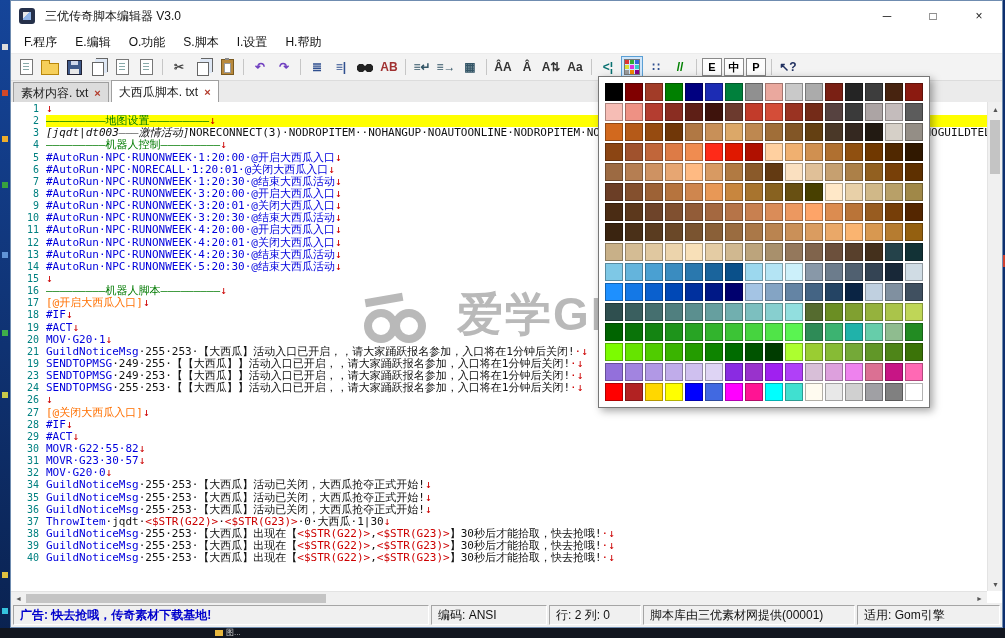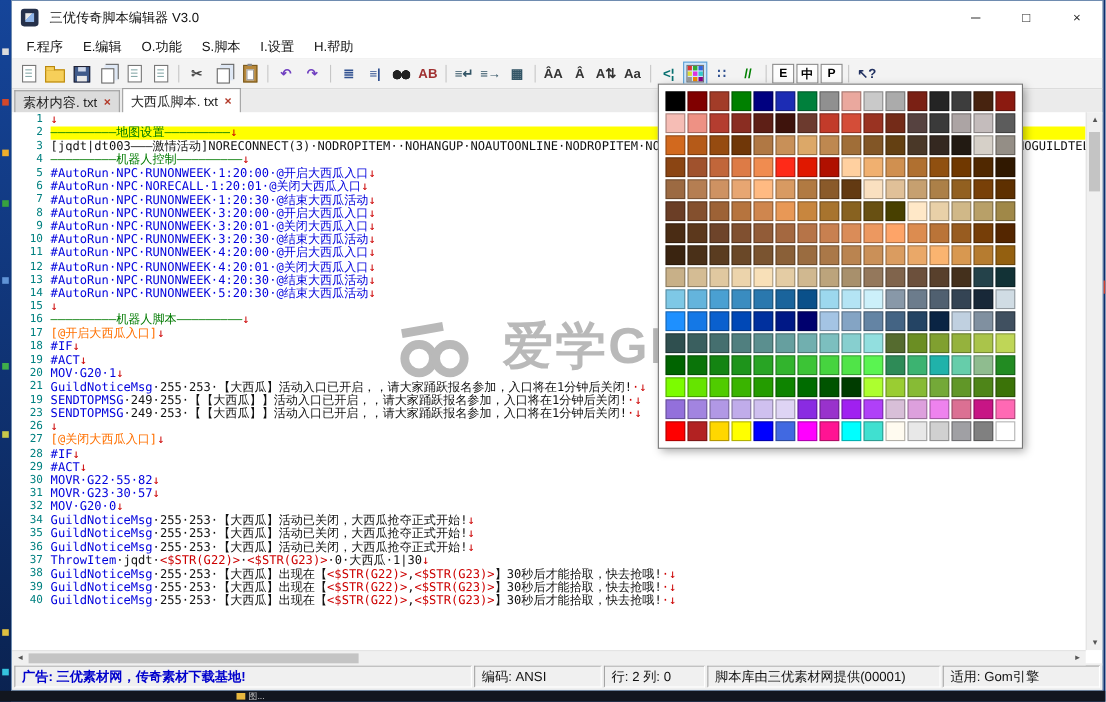--- a/index.html
+++ b/index.html
@@ -185,21 +185,21 @@
           <div class="line">
             <span class="ln">1</span>
             <span class="lt"><span style="color: rgb(204, 0, 0);">↓</span></span>
           </div>
           <div class="line">
             <span class="ln">2</span>
             <span class="lt" style="background: rgb(255, 255, 0);"><span style="color: rgb(0, 122, 0);">—————————地图设置—————————</span><span style="color: rgb(204, 0, 0);">↓</span></span>
           </div>
           <div class="line">
             <span class="ln">3</span>
-            <span class="lt"><span style="color: rgb(17, 17, 17);">[jqdt|dt003———激情活动]</span><span style="color: rgb(17, 17, 17);">NORECONNECT(3)·NODROPITEM··NOHANGUP·NOAUTOONLINE·NODROPITEM·NOTHROWITEM·NODEAL·NOGUILD·NOTOWNTELEPORT·NORECALL·NOGUILDTELEPORT(1)</span></span>
+            <span class="lt"><span style="color: rgb(17, 17, 17); font-style: italic;">[jqdt|dt003———激情活动]</span><span style="color: rgb(17, 17, 17);">NORECONNECT(3)·NODROPITEM··NOHANGUP·NOAUTOONLINE·NODROPITEM·NOTHROWITEM·NODEAL·NOGUILD·NOTOWNTELEPORT·NORECALL·NOGUILDTELEPORT(1)</span></span>
           </div>
           <div class="line">
             <span class="ln">4</span>
             <span class="lt"><span style="color: rgb(0, 122, 0);">—————————机器人控制—————————</span><span style="color: rgb(204, 0, 0);">↓</span></span>
           </div>
           <div class="line">
             <span class="ln">5</span>
             <span class="lt"><span style="color: rgb(0, 0, 221);">#AutoRun·NPC·RUNONWEEK·1:20:00·@开启大西瓜入口</span><span style="color: rgb(204, 0, 0);">↓</span></span>
           </div>
           <div class="line">
@@ -266,20 +266,24 @@
             <span class="ln">21</span>
             <span class="lt"><span style="color: rgb(0, 0, 221);">GuildNoticeMsg</span><span style="color: rgb(17, 17, 17);">·255·253·</span><span style="color: rgb(17, 17, 17);">【大西瓜】活动入口已开启，，请大家踊跃报名参加，入口将在1分钟后关闭!</span><span style="color: rgb(204, 0, 0);">·↓</span></span>
           </div>
           <div class="line">
             <span class="ln">19</span>
             <span class="lt"><span style="color: rgb(0, 0, 221);">SENDTOPMSG</span><span style="color: rgb(17, 17, 17);">·249·255·</span><span style="color: rgb(17, 17, 17);">【【大西瓜】】活动入口已开启，，请大家踊跃报名参加，入口将在1分钟后关闭!</span><span style="color: rgb(204, 0, 0);">·↓</span></span>
           </div>
           <div class="line">
             <span class="ln">23</span>
             <span class="lt"><span style="color: rgb(0, 0, 221);">SENDTOPMSG</span><span style="color: rgb(17, 17, 17);">·249·253·</span><span style="color: rgb(17, 17, 17);">【【大西瓜】】活动入口已开启，，请大家踊跃报名参加，入口将在1分钟后关闭!</span><span style="color: rgb(204, 0, 0);">·↓</span></span>
+          </div>
+          <div class="line">
+            <span class="ln">24</span>
+            <span class="lt"><span style="color: rgb(0, 0, 221);">SENDTOPMSG</span><span style="color: rgb(17, 17, 17);">·255·253·</span><span style="color: rgb(17, 17, 17);">【【大西瓜】】活动入口已开启，，请大家踊跃报名参加，入口将在1分钟后关闭!</span><span style="color: rgb(204, 0, 0);">·↓</span></span>
           </div>
           <div class="line">
             <span class="ln">26</span>
             <span class="lt"><span style="color: rgb(204, 0, 0);">↓</span></span>
           </div>
           <div class="line">
             <span class="ln">27</span>
             <span class="lt"><span style="color: rgb(255, 112, 0);">[@关闭大西瓜入口]</span><span style="color: rgb(204, 0, 0);">↓</span></span>
           </div>
           <div class="line">
@@ -347,21 +351,21 @@
         <span class="sarr dn">▼</span>
       </div>
       <div class="hscroll">
         <span class="sarr">◄</span>
         <span class="hthumb"></span>
         <span class="sarr right">►</span>
       </div>
     </div>
 
     <div class="statusbar">
-      <span class="sp sp1">广告: 三优素材网，传奇素材下载基地!</span>
+      <span class="sp sp1">广告: 快去抢哦，传奇素材下载基地!</span>
       <span class="sp sp2">编码: ANSI</span>
       <span class="sp sp3">行: 2    列: 0</span>
       <span class="sp sp4">脚本库由三优素材网提供(00001)</span>
       <span class="sp sp5">适用: Gom引擎</span>
     </div>
   </div>
 
   <div class="palette-popup" id="palette" style="grid-template-columns: repeat(16, 18px);">
       <span class="pcell" title="#000000" style="background: rgb(0, 0, 0);"></span>
       <span class="pcell" title="#800000" style="background: rgb(128, 0, 0);"></span>

